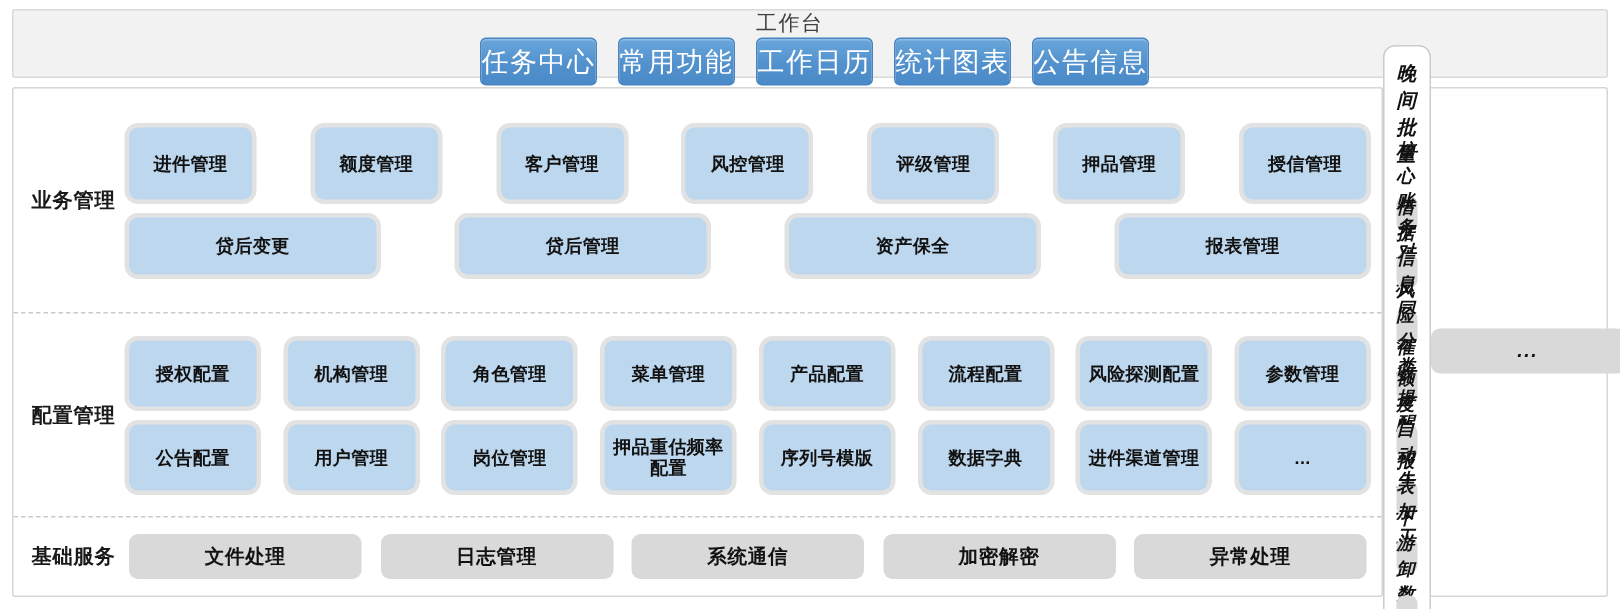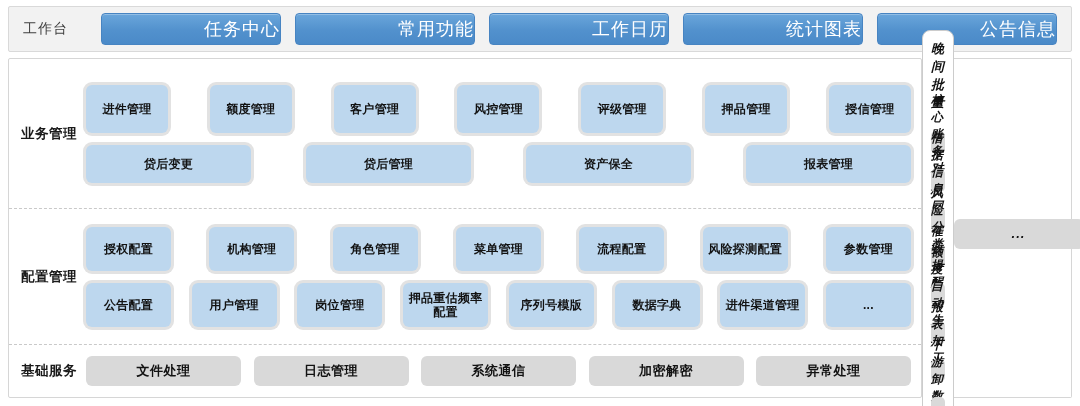--- a/index.html
+++ b/index.html
@@ -25,20 +25,21 @@
   .topbar {
     position: relative;
     height: 46px;
     background: #f2f2f2;
     border: 1px solid #d9d9d9;
     border-radius: 2px;
     display: flex;
     align-items: center;
     padding: 0 14px;
     box-sizing: border-box;
+    flex-direction: column;
   }
   .workbench-label {
     font-size: 14px;
     color: #3f3f3f;
     letter-spacing: 1px;
     width: 72px;
     flex: 0 0 auto;
     text-align: left;
   }
   .tabs {
@@ -273,20 +274,21 @@
       </div>
 
       <div class="section sec-config">
         <div class="sec-label">配置管理</div>
         <div class="sec-rows">
           <div class="row row-spread">
             <div class="card card-c">授权配置</div>
             <div class="card card-c">机构管理</div>
             <div class="card card-c">角色管理</div>
             <div class="card card-c">菜单管理</div>
+            <div class="card card-c">产品配置</div>
             <div class="card card-c">流程配置</div>
             <div class="card card-c">风险探测配置</div>
             <div class="card card-c">参数管理</div>
           </div>
           <div class="row row-spread">
             <div class="card card-c">公告配置</div>
             <div class="card card-c">用户管理</div>
             <div class="card card-c">岗位管理</div>
             <div class="card card-c">押品重估频率配置</div>
             <div class="card card-c">序列号模版</div>

